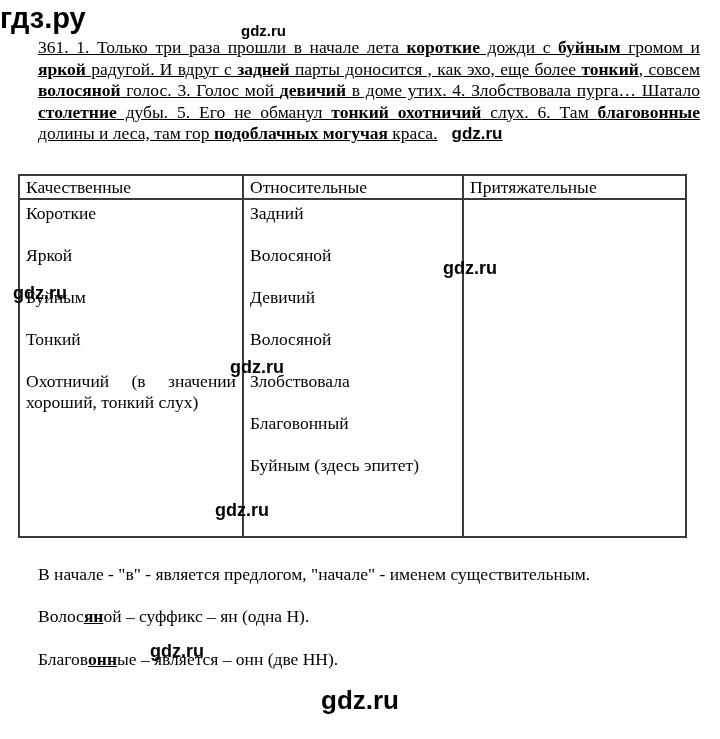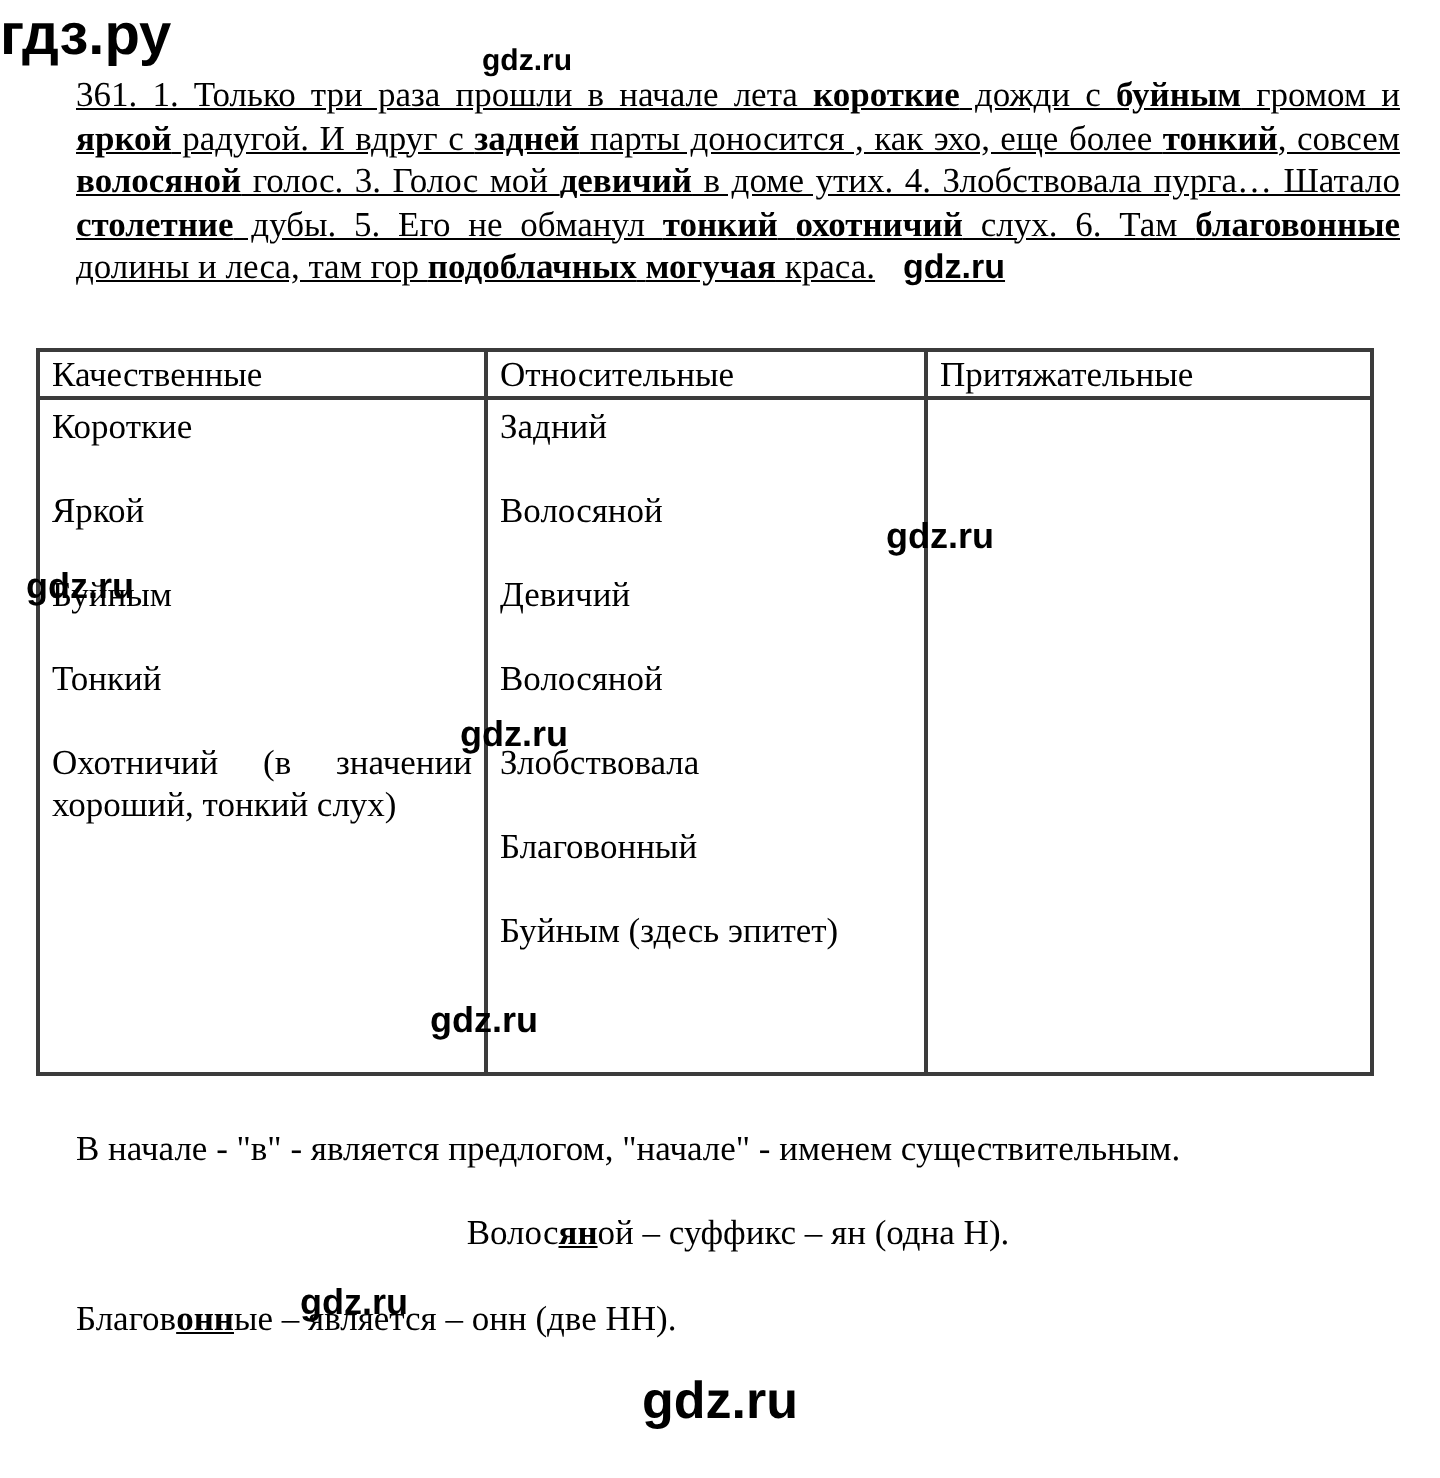--- a/index.html
+++ b/index.html
@@ -74,21 +74,21 @@
   .cell-item { margin: 0 0 21px 0; line-height: 21px; }
   .cell-item:last-child { margin-bottom: 0; }
   td.col1 .cell-item { text-align: justify; }
   
   .note {
     margin: 0 20px 0 38px;
     font-size: 17.5px;
     line-height: 21px;
   }
   .note-1 { margin-top: 26px; }
-  .note-2 { margin-top: 21px; text-align: center; }
+  .note-2 { margin-top: 21px; }
   .note-3 { margin-top: 22px; }
   
   .site-footer {
     margin-top: 16px;
     text-align: center;
     font-family: "Liberation Sans", sans-serif;
     font-weight: bold;
     font-size: 26px;
     line-height: 28px;
     color: #000;

